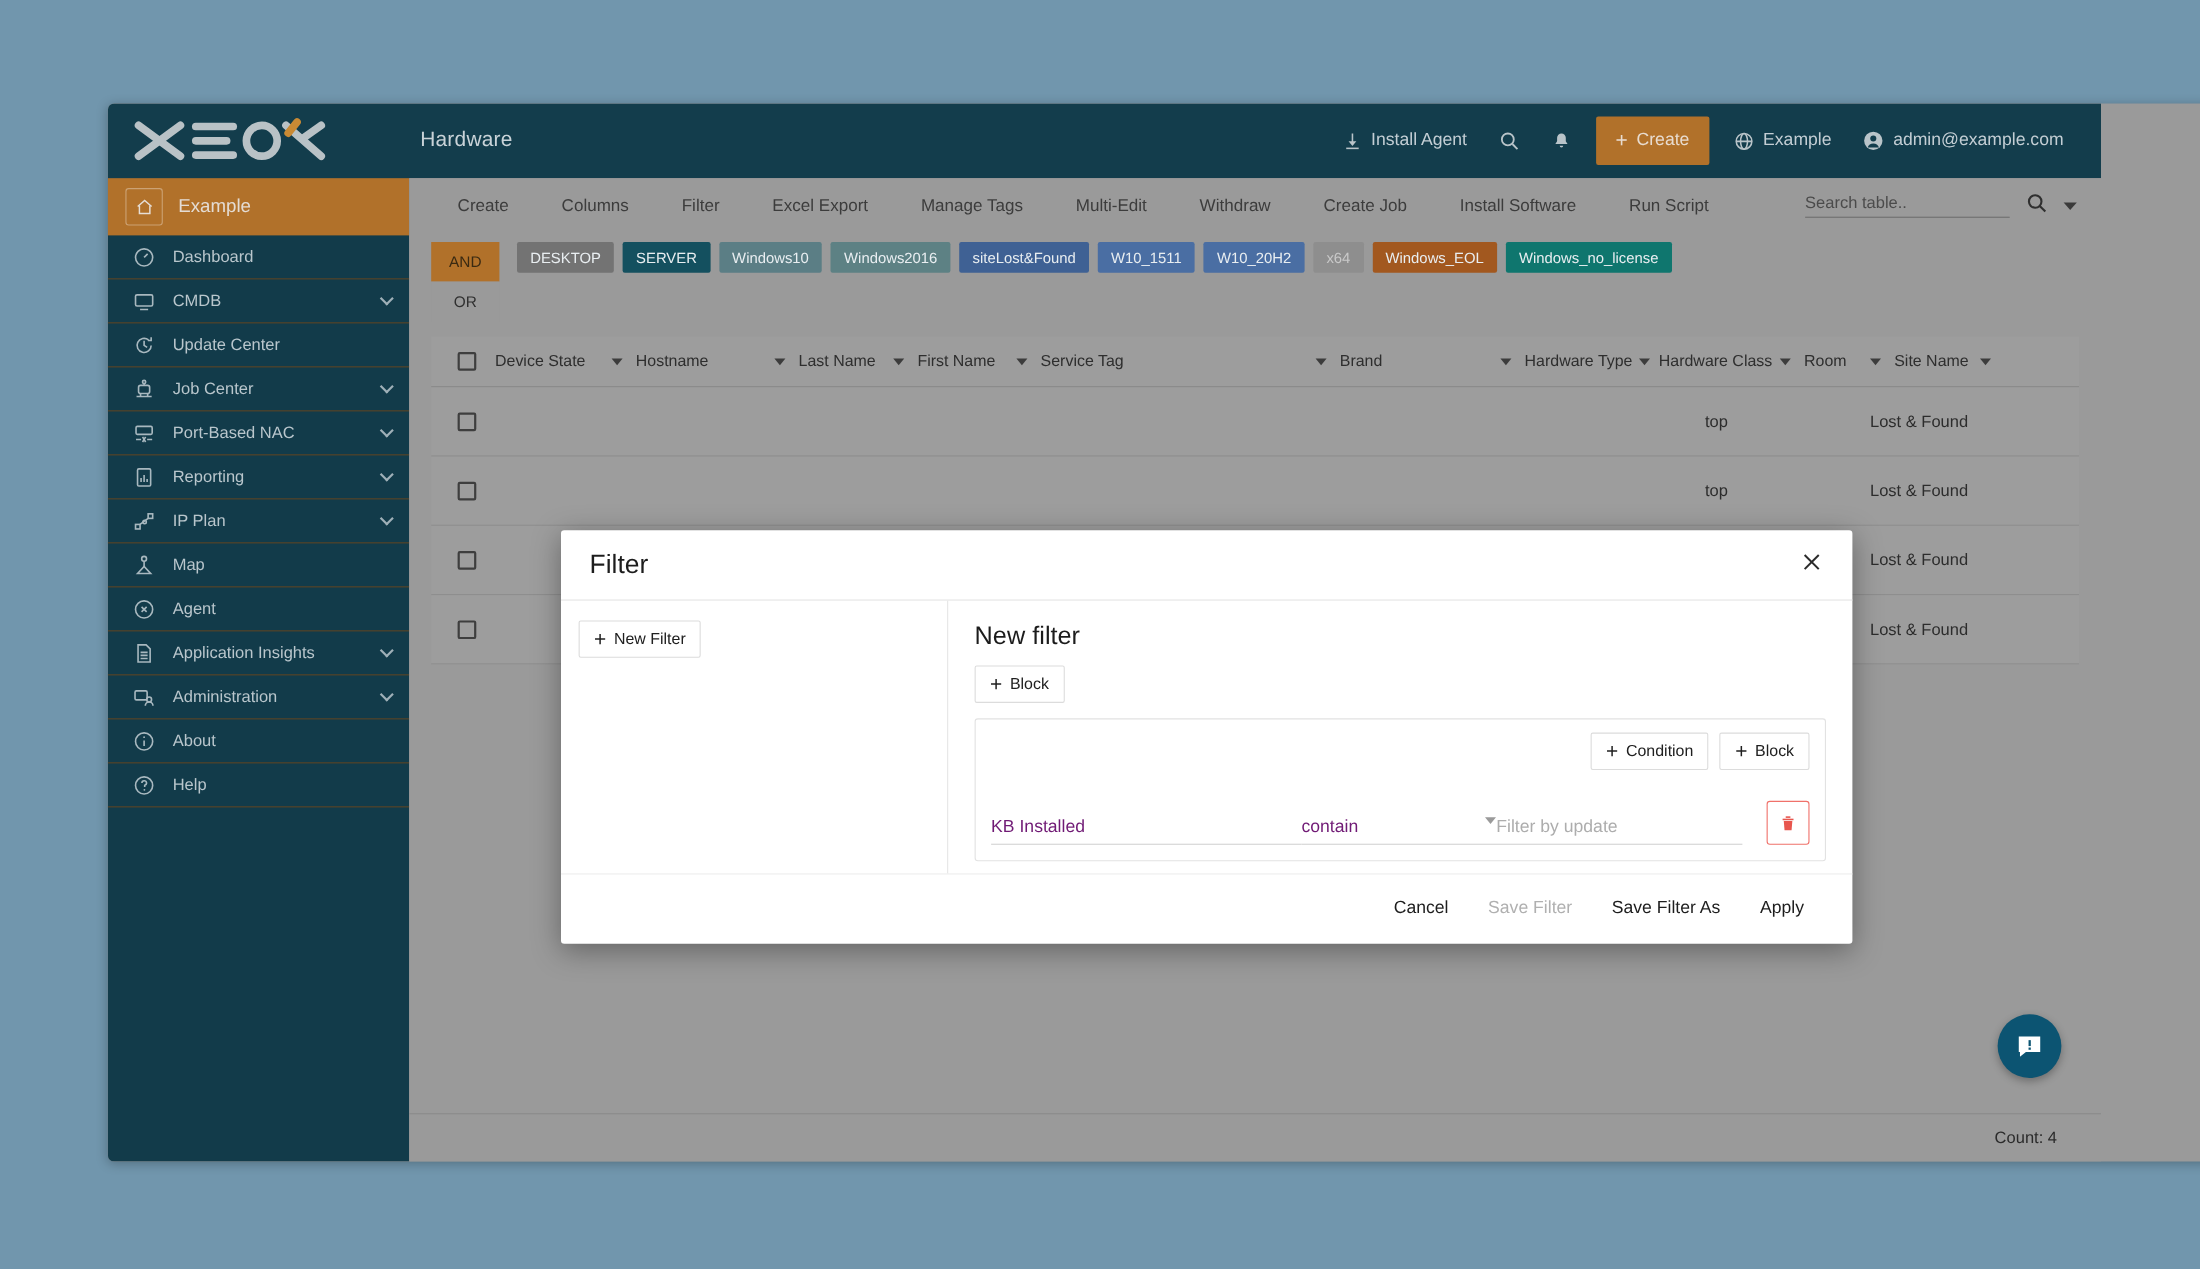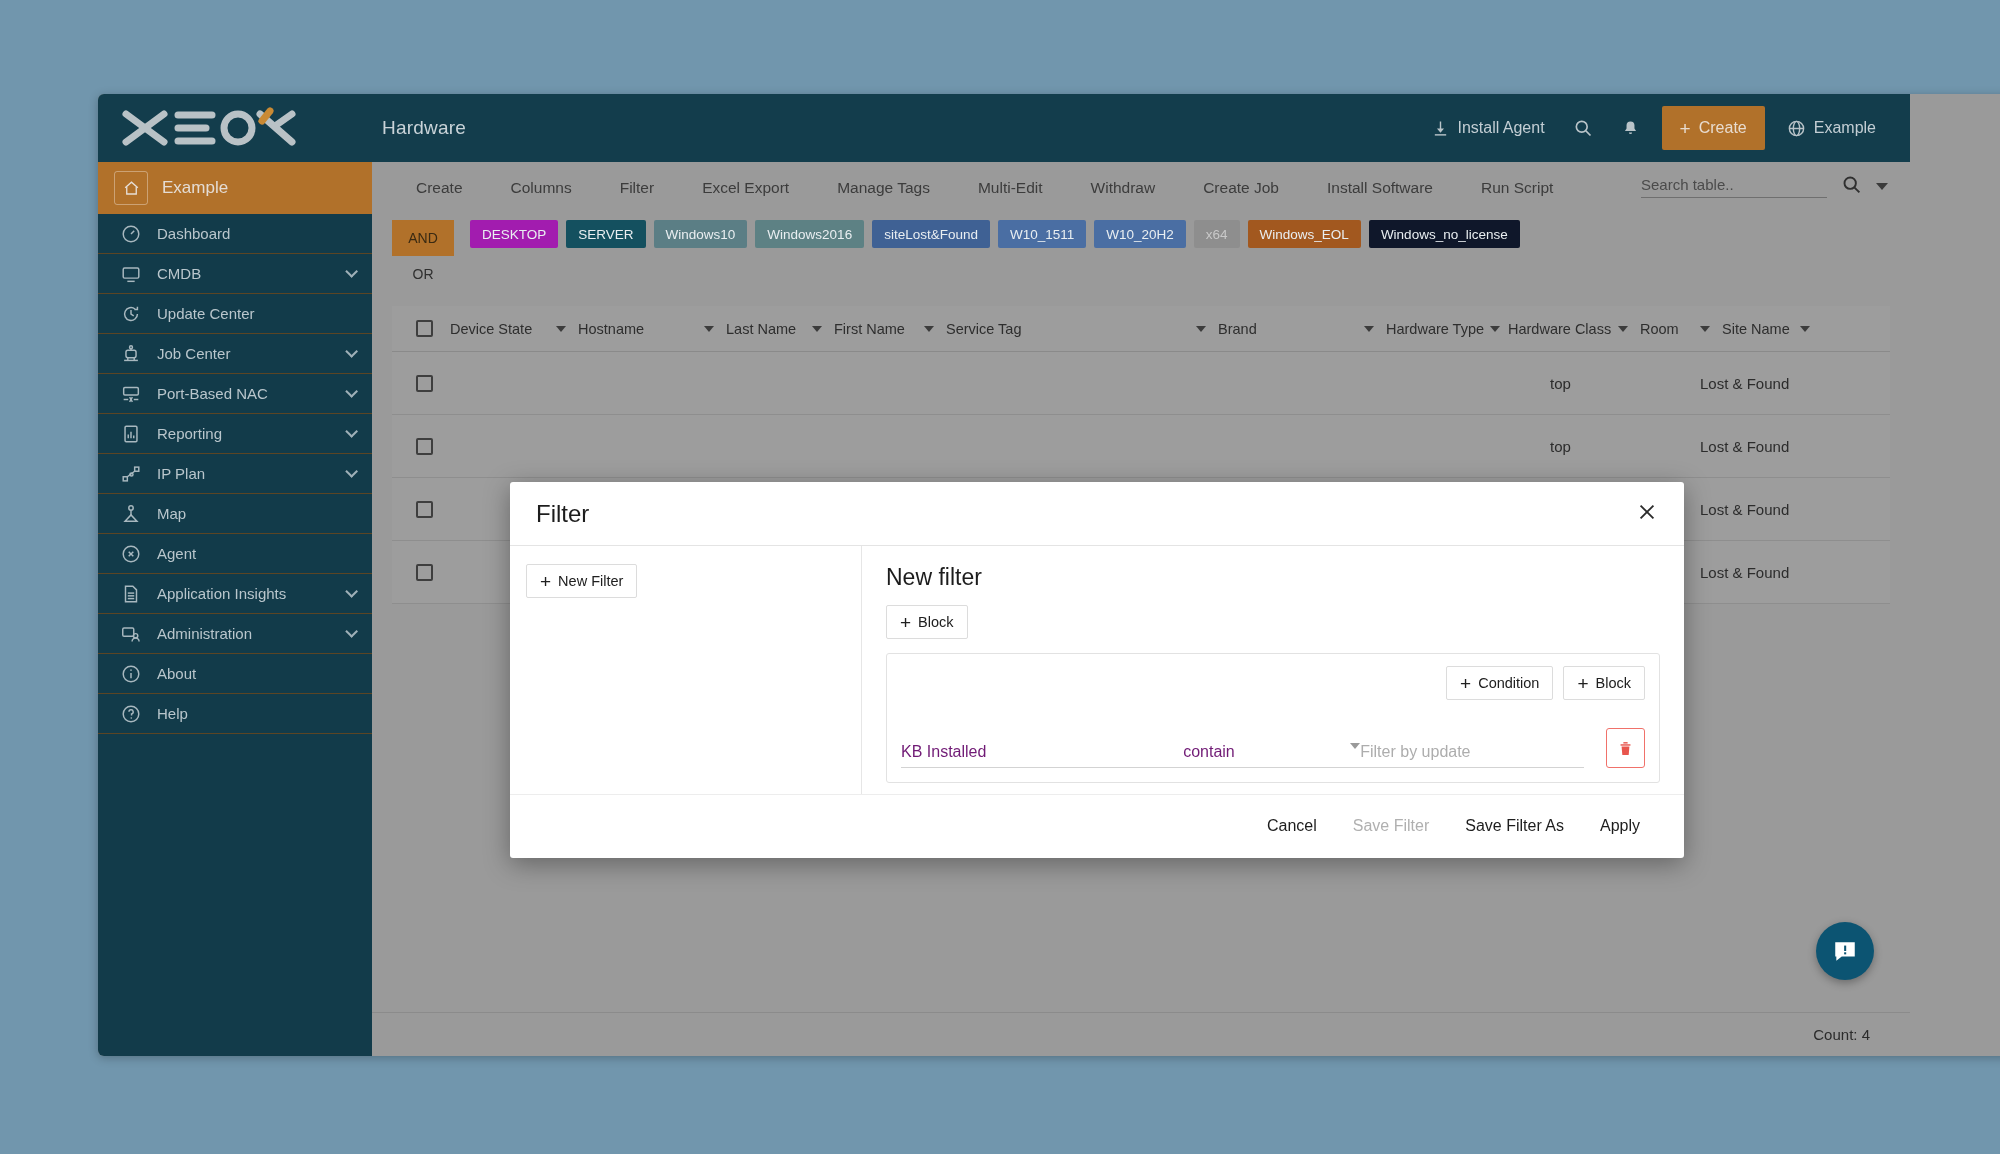--- a/index.html
+++ b/index.html
@@ -258,20 +258,30 @@
       <div class="tb-item">
         <span class="tb-icon">
           <svg width="19" height="19" viewBox="0 0 24 24" fill="none" stroke="#b9c4c9" stroke-width="1.8">
               <circle cx="12" cy="12" r="9"></circle>
               <ellipse cx="12" cy="12" rx="4" ry="9"></ellipse>
               <line x1="3" y1="12" x2="21" y2="12"></line>
             </svg>
         </span>
         <span>Example</span>
       </div>
+      <div class="tb-item">
+        <span class="tb-icon">
+          <svg width="20" height="20" viewBox="0 0 24 24" fill="#b9c4c9">
+              <circle cx="12" cy="12" r="10"></circle>
+              <circle cx="12" cy="9.4" r="3.3" fill="#133d4c"></circle>
+              <path d="M5.8 19.3a6.6 6.6 0 0 1 12.4 0z" fill="#133d4c"></path>
+            </svg>
+        </span>
+        <span>admin@example.com</span>
+      </div>
     </div>
   </div>
 
   <div id="sidebar">
     <div id="org-row">
       <span class="org-icon">
         <svg width="19" height="19" viewBox="0 0 24 24" fill="none" stroke="#e6ded6" stroke-width="1.7">
             <path d="M4 11l8-7 8 7"></path>
             <path d="M6 10v9h12v-9"></path>
           </svg>
@@ -450,30 +460,30 @@
       </span>
       <span class="caret-down-small"></span>
     </div>
 
     <div id="chips-area">
       <div id="andor">
         <div class="andor-btn" id="and-btn">AND</div>
         <div class="andor-btn" id="or-btn">OR</div>
       </div>
       <div id="chips">
-          <div class="chip" style="background: #a21caf;">DESKTOP</div>
+          <div class="chip" style="background: #737373;">DESKTOP</div>
           <div class="chip" style="background: rgb(20, 80, 95);">SERVER</div>
           <div class="chip" style="background: rgb(91, 126, 133);">Windows10</div>
           <div class="chip" style="background: rgb(93, 129, 132);">Windows2016</div>
           <div class="chip" style="background: rgb(63, 97, 148);">siteLost&amp;Found</div>
           <div class="chip" style="background: rgb(74, 110, 163);">W10_1511</div>
           <div class="chip" style="background: rgb(74, 110, 163);">W10_20H2</div>
           <div class="chip" style="background: rgb(142, 142, 142); color: rgb(201, 201, 201);">x64</div>
           <div class="chip" style="background: rgb(162, 88, 31);">Windows_EOL</div>
-          <div class="chip" style="background: #0f172a;">Windows_no_license</div>
+          <div class="chip" style="background: #0f766e;">Windows_no_license</div>
         </div>
     </div>
 
     <div id="table-wrap">
       <div id="thead">
         <div style="width:52px;display:flex;align-items:center;justify-content:center;">
           <span class="chk"></span>
         </div>
         <div id="th-cells" style="display:flex;align-items:center;gap:0;flex:1;">
             <div class="th" style="width: 128px;">

